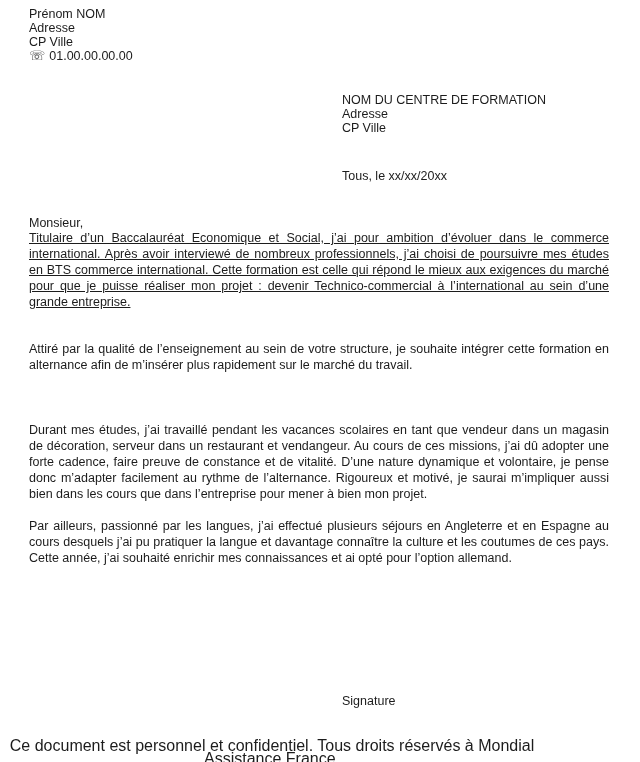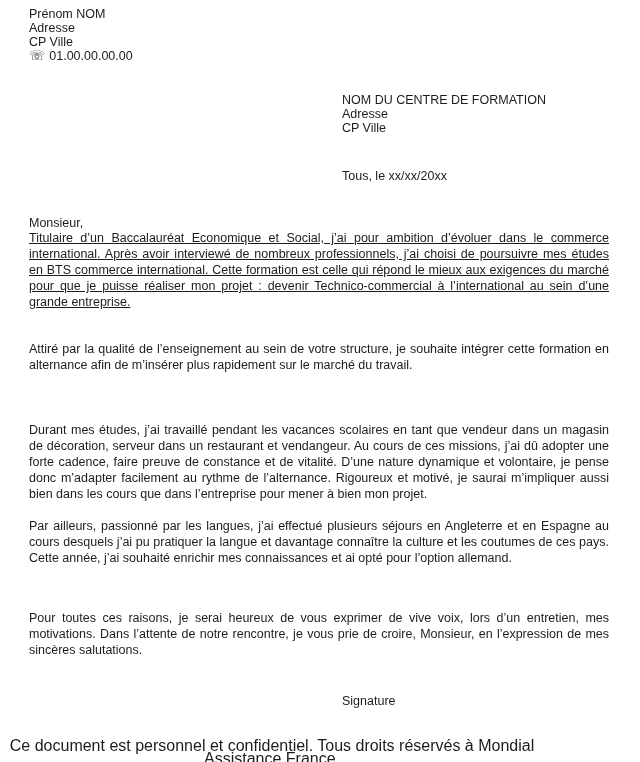--- a/index.html
+++ b/index.html
@@ -91,19 +91,18 @@
     <div>CP Ville</div>
   </div>
 
   <div class="date-line">Tous, le xx/xx/20xx</div>
 
   <p class="para salutation">Monsieur,</p>
   <p class="para p1">Titulaire d’un Baccalauréat Economique et Social, j’ai pour ambition d’évoluer dans le commerce international. Après avoir interviewé de nombreux professionnels, j’ai choisi de poursuivre mes études en BTS commerce international. Cette formation est celle qui répond le mieux aux exigences du marché pour que je puisse réaliser mon projet : devenir Technico-commercial à l’international au sein d’une grande entreprise.</p>
   <p class="para p2">Attiré par la qualité de l’enseignement au sein de votre structure, je souhaite intégrer cette formation en alternance afin de m’insérer plus rapidement sur le marché du travail.</p>
   <p class="para p3">Durant mes études, j’ai travaillé pendant les vacances scolaires en tant que vendeur dans un magasin de décoration, serveur dans un restaurant et vendangeur. Au cours de ces missions, j’ai dû adopter une forte cadence, faire preuve de constance et de vitalité. D’une nature dynamique et volontaire, je pense donc m’adapter facilement au rythme de l’alternance. Rigoureux et motivé, je saurai m’impliquer aussi bien dans les cours que dans l’entreprise pour mener à bien mon projet.</p>
   <p class="para p4">Par ailleurs, passionné par les langues, j’ai effectué plusieurs séjours en Angleterre et en Espagne au cours desquels j’ai pu pratiquer la langue et davantage connaître la culture et les coutumes de ces pays. Cette année, j’ai souhaité enrichir mes connaissances et ai opté pour l’option allemand.</p>
-  <p class="para p5">Pour toutes ces raisons, je serai heureux de vous exprimer de vive voix, lors d’un entretien, mes motivations. Dans l’attente de notre rencontre, je vous prie de croire, Monsieur, en l’expression de mes sincères salutations.</p>
 
   <div class="signature">Signature</div>
 
   <div class="footer-note">Ce document est personnel et confidentiel. Tous droits réservés à Mondial Assistance France.</div>
 
 </div>
 
 </body></html>

